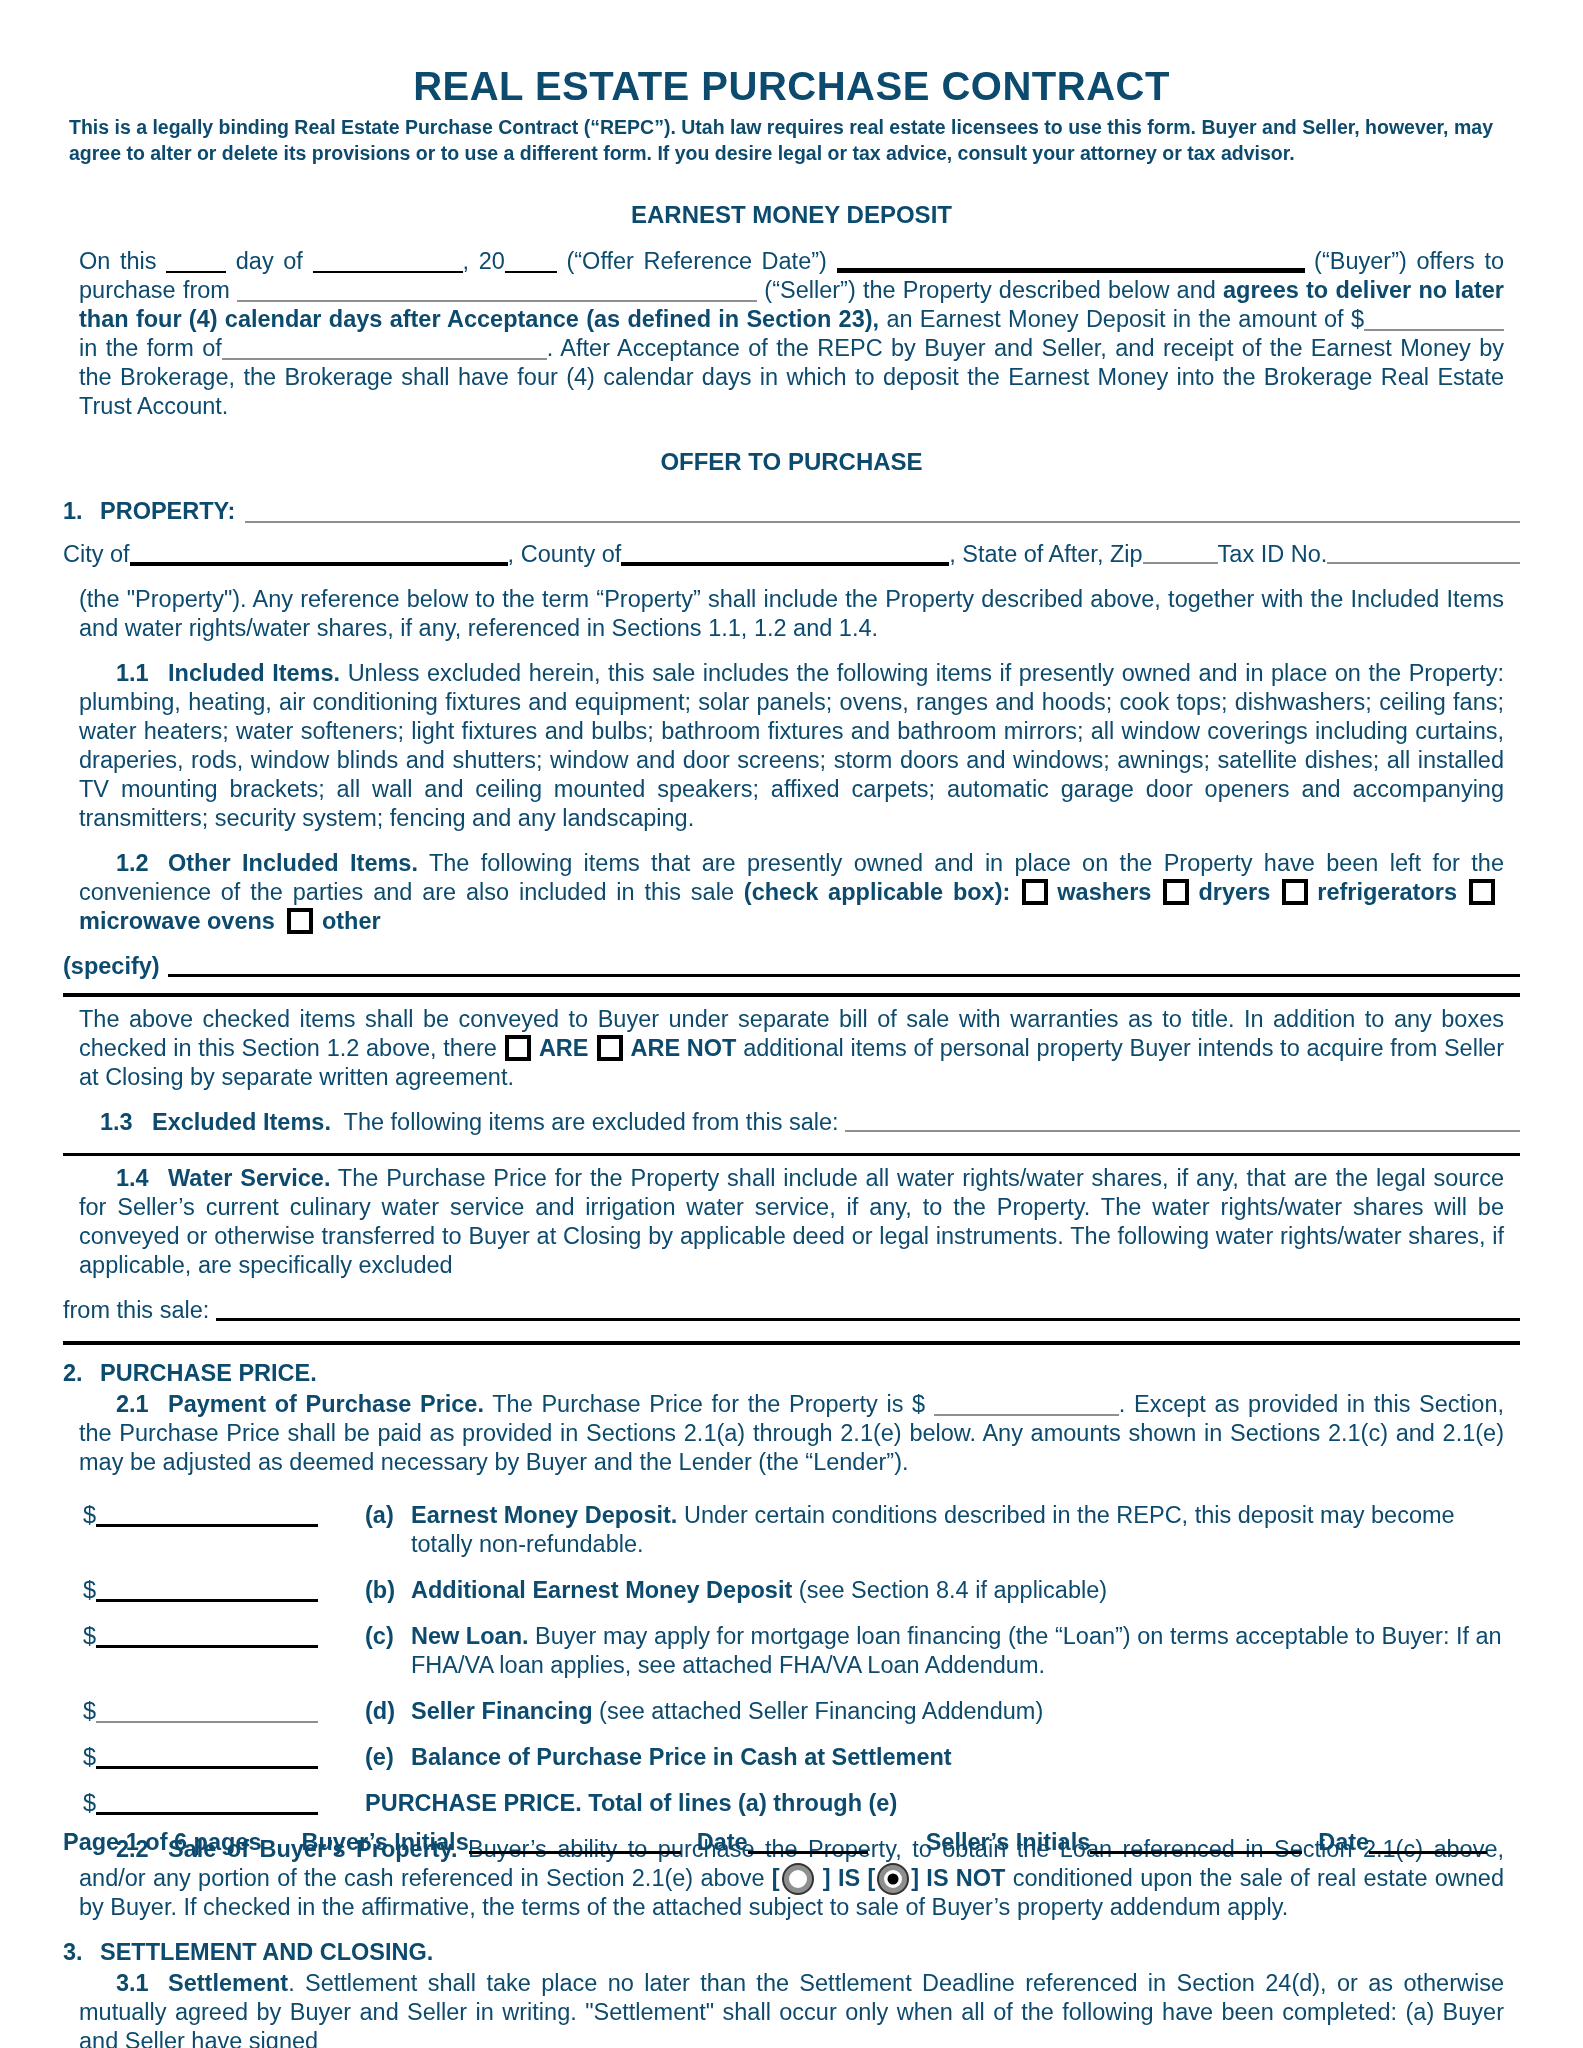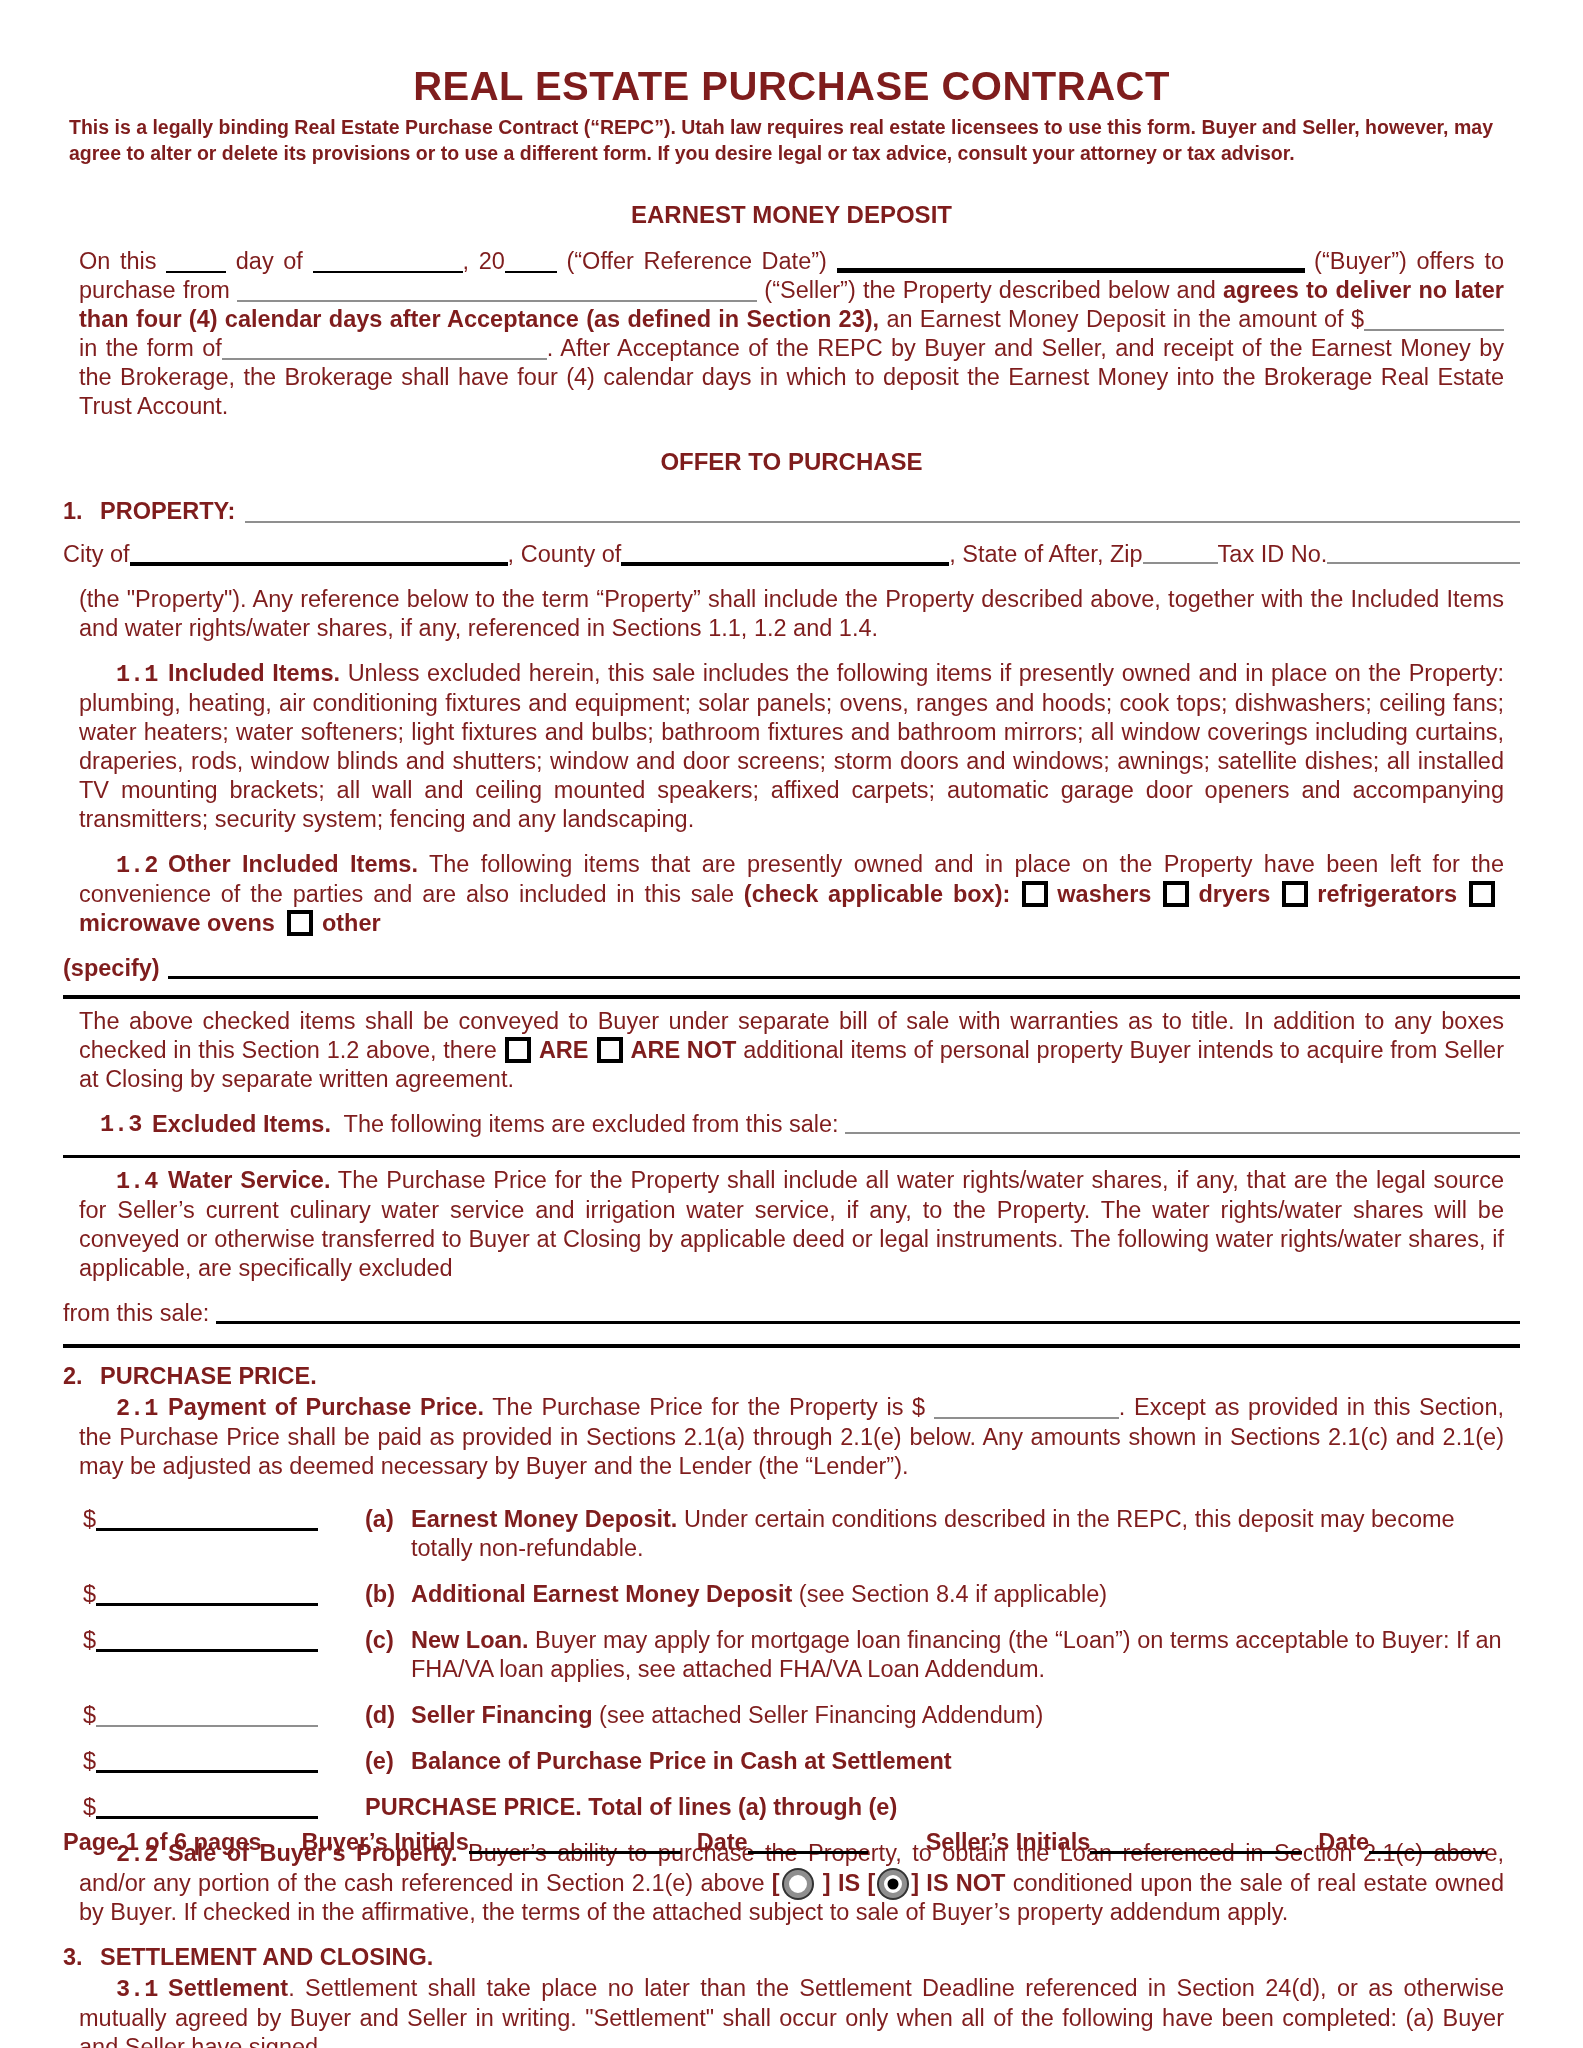--- a/index.html
+++ b/index.html
@@ -1,18 +1,18 @@
 <!DOCTYPE html>
 <html><head>
 <meta charset="utf-8">
 <style>
   html,body{margin:0;padding:0;background:#ffffff;}
   .page{
     width:1583px;height:2048px;background:#ffffff;box-sizing:border-box;
-    padding:64px 63px 0 63px;position:relative;color:#7f1d1d;
+    padding:64px 63px 0 63px;position:relative;color:#0c4a6e;
     font-family:"Liberation Sans",sans-serif;font-size:23.5px;line-height:29px;
   }
   .b{font-weight:bold;}
   h1{margin:0;text-align:center;font-size:40px;line-height:44px;font-weight:bold;letter-spacing:0.5px;}
   .subtitle{margin:6px 6px 0 6px;text-align:left;font-weight:bold;font-size:19.5px;line-height:26px;}
   .center-head{margin:34px 0 0 0;text-align:center;font-weight:bold;font-size:24px;line-height:30px;}
   p.body{margin:16px;text-align:justify;}
   .mt{margin-top:22px;}
   .blank{
     display:inline-block;height:18px;border-bottom:3px solid #000;
@@ -20,21 +20,21 @@
   }
   .bl2{border-bottom-width:2px;}
   .bl4{border-bottom-width:4px;}
   .bl5{border-bottom-width:5px;}
   .gray{border-bottom-color:#8f8f8f;}
   .grow{flex:1 1 auto;}
   .flexline{display:flex;align-items:flex-start;margin:0;}
   .full-line{border-bottom:3px solid #000;height:0;margin:12px 0 8px 0;}
   .thick{border-bottom-width:4px;}
   .indent1{display:inline-block;min-width:37px;}
-  .num2{display:inline-block;min-width:52px;font-weight:bold;font-family:Liberation Mono, monospace;}
+  .num2{display:inline-block;min-width:52px;font-weight:bold;}
   .first-indent{display:inline-block;width:37px;}
   .checkbox{
     display:inline-block;width:26px;height:26px;box-sizing:border-box;
     border:4px solid #000;vertical-align:-5px;margin:0 9px 0 12px;background:#fff;
   }
   .checkbox.tight{margin:0 8px 0 8px;}
   .radio{
     display:inline-block;width:28px;height:28px;box-sizing:border-box;border-radius:50%;
     border:5px solid #8f8f8f;box-shadow:0 0 0 2px #333;background:#fff;
     vertical-align:-7px;margin:0 4px;position:relative;

